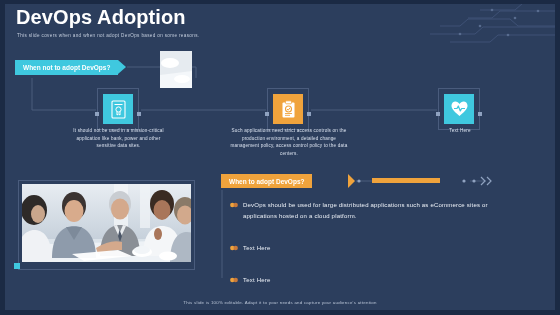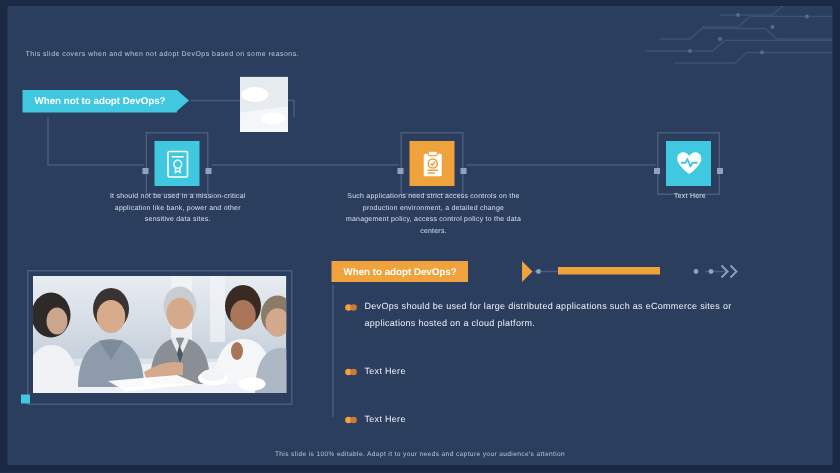--- a/index.html
+++ b/index.html
@@ -88,20 +88,21 @@
     <g fill="#7d92b8">
       <circle cx="72" cy="10" r="1.3"></circle>
         <circle cx="95" cy="18" r="1.3"></circle>
       <circle cx="118" cy="11" r="1.3"></circle>
         <circle cx="40" cy="34" r="1.3"></circle>
       <circle cx="88" cy="35" r="1.3"></circle>
         <circle cx="60" cy="26" r="1.3"></circle>
     </g>
   </svg>
 
+  <div class="title">DevOps Adoption</div>
   <div class="subtitle">This slide covers when and when not adopt DevOps based on some reasons.</div>
 
   <svg class="conn">
     <g fill="none" stroke="#4a5c7d" stroke-width="1">
       <path d="M127 67 H196 V78"></path>
       <path d="M32 78 V110 H96"></path>
       <path d="M141 110 H266"></path>
       <path d="M311 110 H437"></path>
       <path d="M356 181 H372"></path>
       <path d="M390 181 H440"></path>

